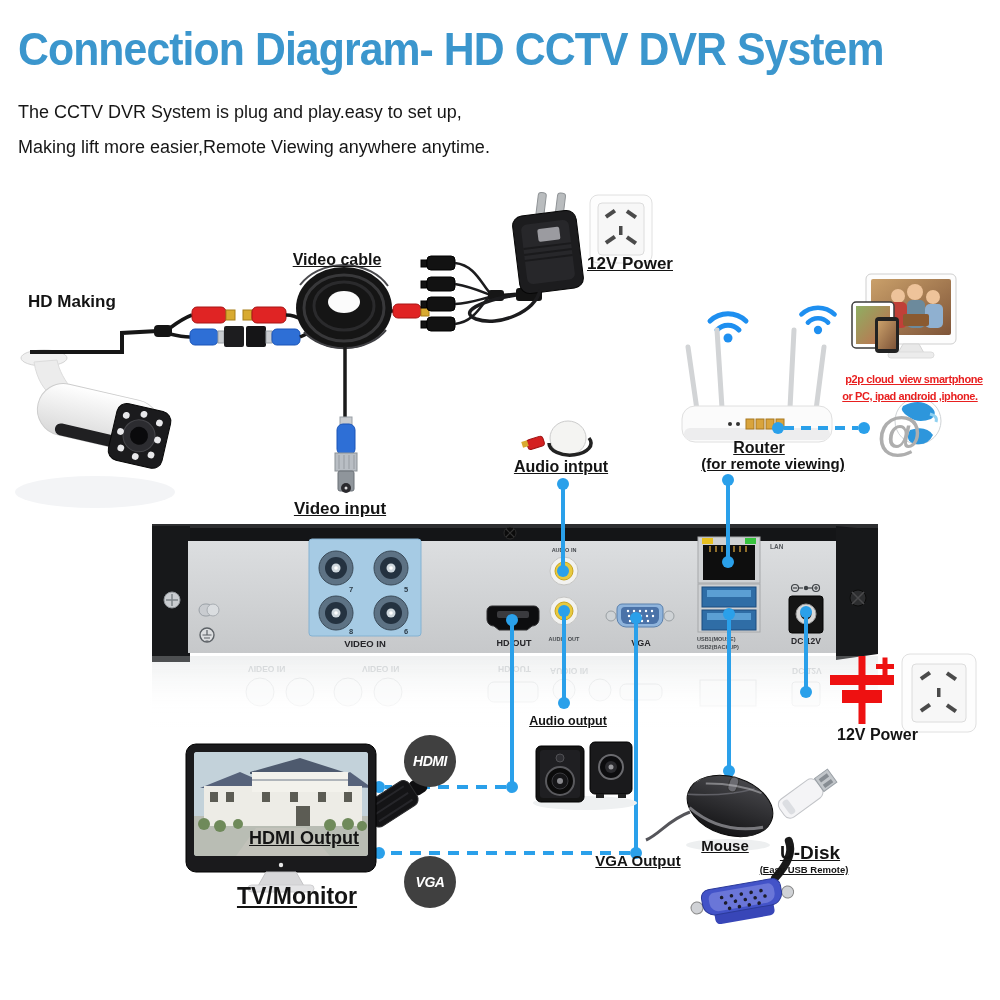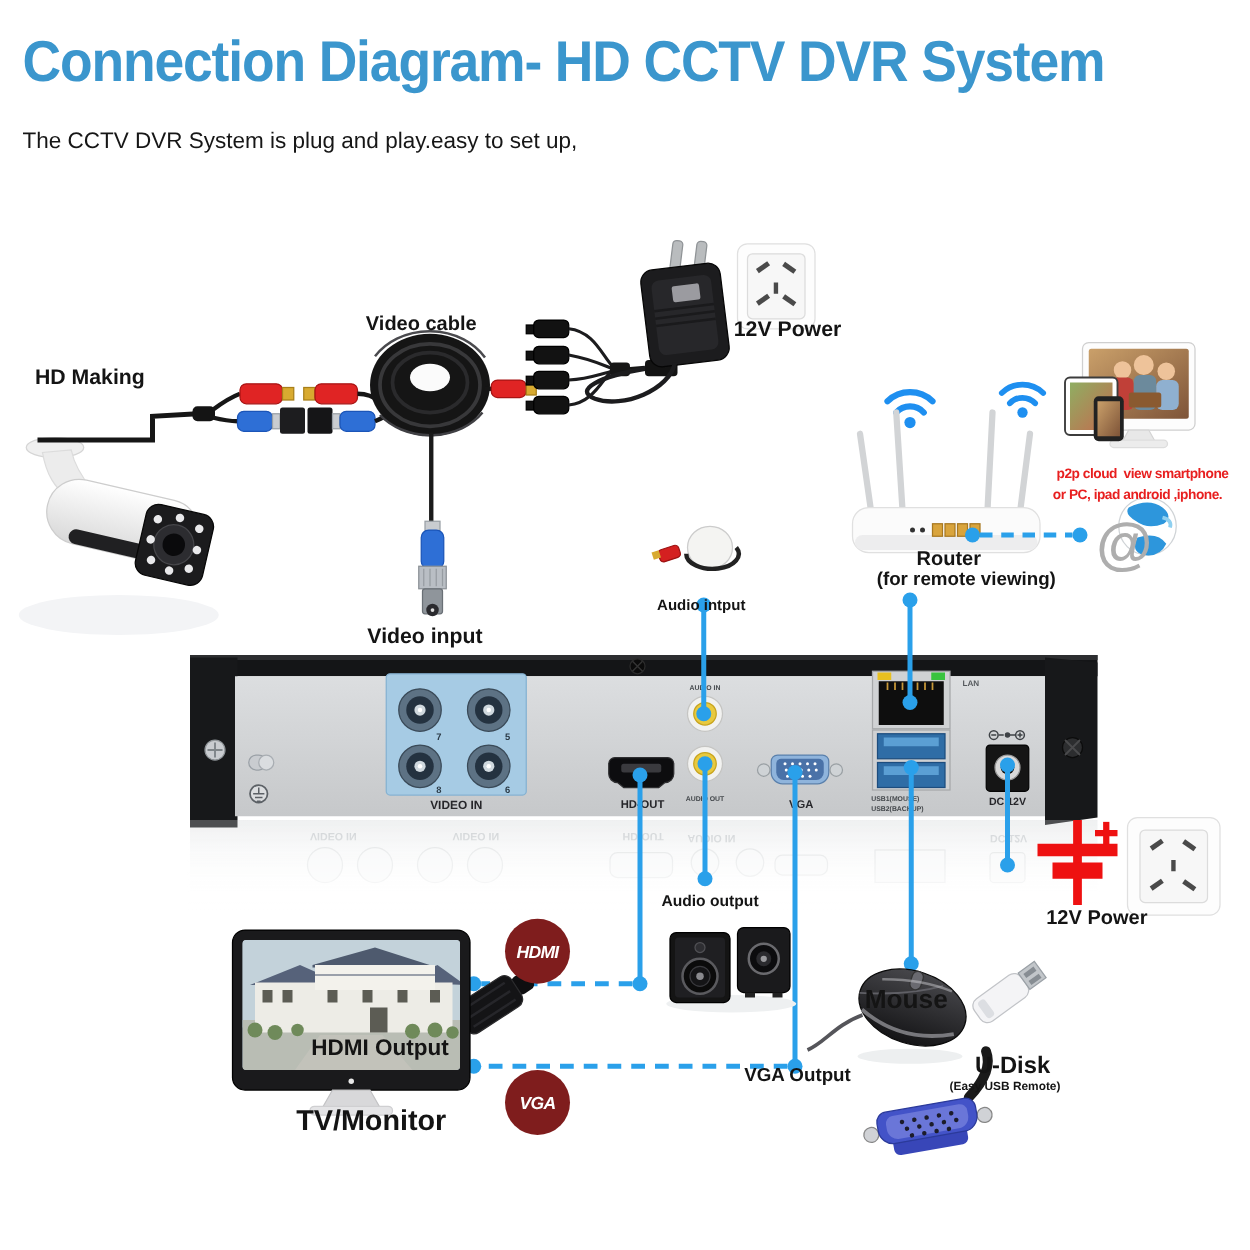--- a/index.html
+++ b/index.html
@@ -1,25 +1,25 @@
 <!DOCTYPE html>
 <html><head>
 <meta charset="utf-8">
 <style>
   html,body{margin:0;padding:0;background:#ffffff;}
   #stage{position:relative;width:1000px;height:1000px;background:#fff;overflow:hidden;
          font-family:"Liberation Sans",sans-serif;}
   #gfx{position:absolute;left:0;top:0;width:1000px;height:1000px;}
   .lbl{position:absolute;font-weight:bold;color:#141414;white-space:nowrap;line-height:1.1;}
-  .ctr{transform:translateX(-50%);}
+  .ctr{transform:translateX(-50%);text-decoration:underline;}
   .title{position:absolute;left:18px;top:22px;font-size:46px;font-weight:bold;color:#3b96cd;
          letter-spacing:-1px;transform:scaleX(.93);transform-origin:left top;white-space:nowrap;}
   .sub{position:absolute;left:18px;font-size:18px;font-weight:normal;color:#161616;white-space:nowrap;}
   .red{color:#e81f1f;font-size:11px;letter-spacing:-.4px;white-space:pre;margin-top:23px;}
-  .badge{position:absolute;width:52px;height:52px;border-radius:50%;background:#7f1d1d;
+  .badge{position:absolute;width:52px;height:52px;border-radius:50%;background:#404040;
          color:#fff;font-style:italic;font-weight:bold;font-size:14px;
          display:flex;align-items:center;justify-content:center;letter-spacing:-.5px;}
   svg text{font-family:"Liberation Sans",sans-serif;}
 </style>
 </head>
 <body>
 
 <div id="stage">
 
 <svg id="gfx" viewBox="0 0 1000 1000">
@@ -561,35 +561,36 @@
       <rect x="946" y="674" width="11" height="4" transform="rotate(35 951 676)"></rect>
       <rect x="937" y="688" width="3.5" height="9"></rect>
       <rect x="920" y="706" width="11" height="4" transform="rotate(-35 925 708)"></rect>
       <rect x="946" y="706" width="11" height="4" transform="rotate(35 951 708)"></rect>
     </g>
   </g>
 </svg>
 
 <div class="title">Connection Diagram- HD CCTV DVR System</div>
 <div class="sub" style="top:102px">The CCTV DVR System is plug and play.easy to set up,</div>
+<div class="sub" style="top:137px">Making lift more easier,Remote Viewing anywhere anytime.</div>
 
 <div class="lbl" style="left:28px;top:293px;font-size:17px">HD Making</div>
 <div class="lbl ctr" style="left:337px;top:251px;font-size:16px">Video cable</div>
 <div class="lbl ctr" style="left:630px;top:255px;font-size:17px">12V Power</div>
 <div class="lbl ctr" style="left:340px;top:500px;font-size:17px">Video input</div>
-<div class="lbl ctr" style="left:561px;top:478px;font-size:12px">Audio intput</div>
+<div class="lbl ctr" style="left:561px;top:458px;font-size:16px">Audio intput</div>
 <div class="lbl ctr" style="left:759px;top:439px;font-size:16px">Router</div>
 <div class="lbl ctr" style="left:773px;top:456px;font-size:15px">(for remote viewing)</div>
 <div class="lbl ctr red" style="left:914px;top:350px">p2p cloud  view smartphone</div>
 <div class="lbl ctr red" style="left:910px;top:367px">or PC, ipad android ,iphone.</div>
 <div class="lbl ctr" style="left:568px;top:715px;font-size:12.5px">Audio output</div>
 <div class="lbl ctr" style="left:304px;top:829px;font-size:18px">HDMI Output</div>
 <div class="lbl ctr" style="left:638px;top:853px;font-size:15px">VGA Output</div>
 <div class="lbl ctr" style="left:297px;top:884px;font-size:23px">TV/Monitor</div>
-<div class="lbl ctr" style="left:725px;top:788px;font-size:21px">Mouse</div>
+<div class="lbl ctr" style="left:725px;top:838px;font-size:15px">Mouse</div>
 <div class="lbl ctr" style="left:810px;top:843px;font-size:19px">U-Disk</div>
 <div class="lbl ctr" style="left:804px;top:865px;font-size:9.5px">(Easy USB Remote)</div>
 <div class="lbl" style="left:837px;top:726px;font-size:16px">12V Power</div>
 
 <div class="badge" style="left:404px;top:735px">HDMI</div>
 <div class="badge" style="left:404px;top:856px">VGA</div>
 
 </div>
 
 </body></html>

